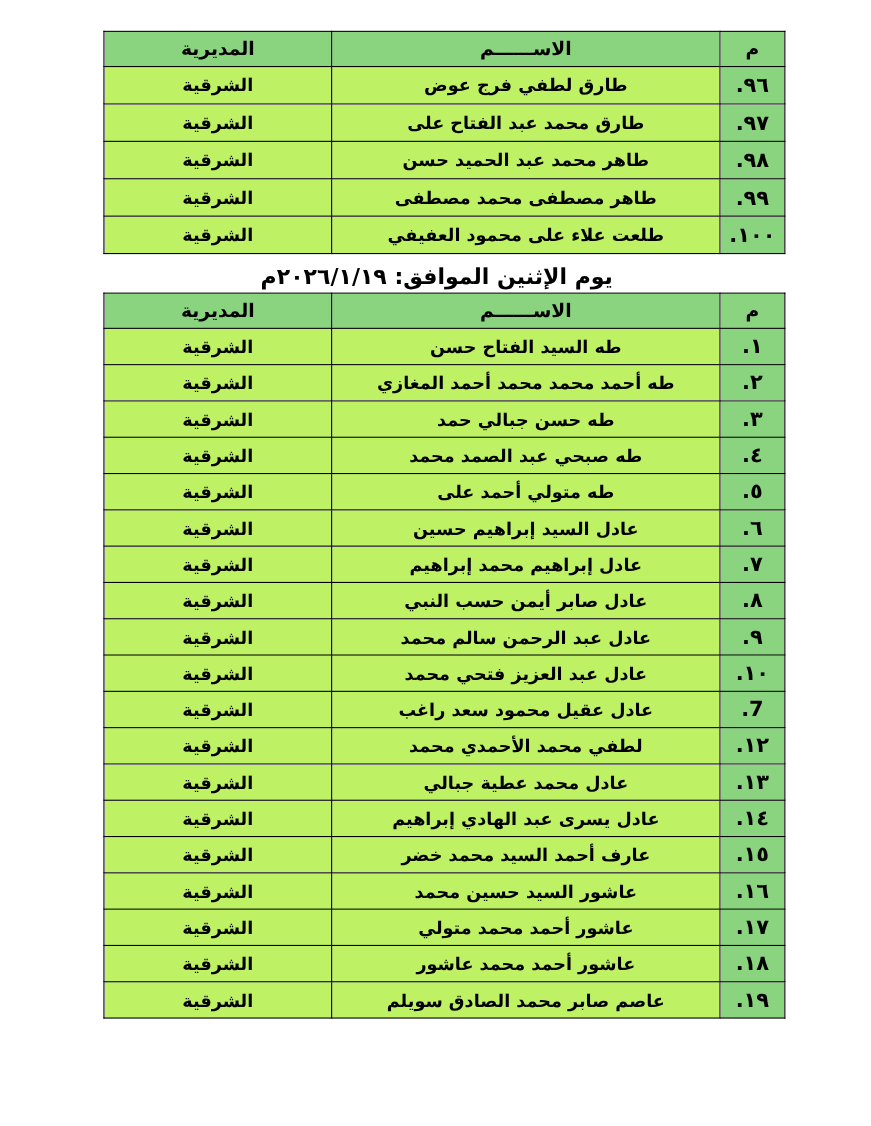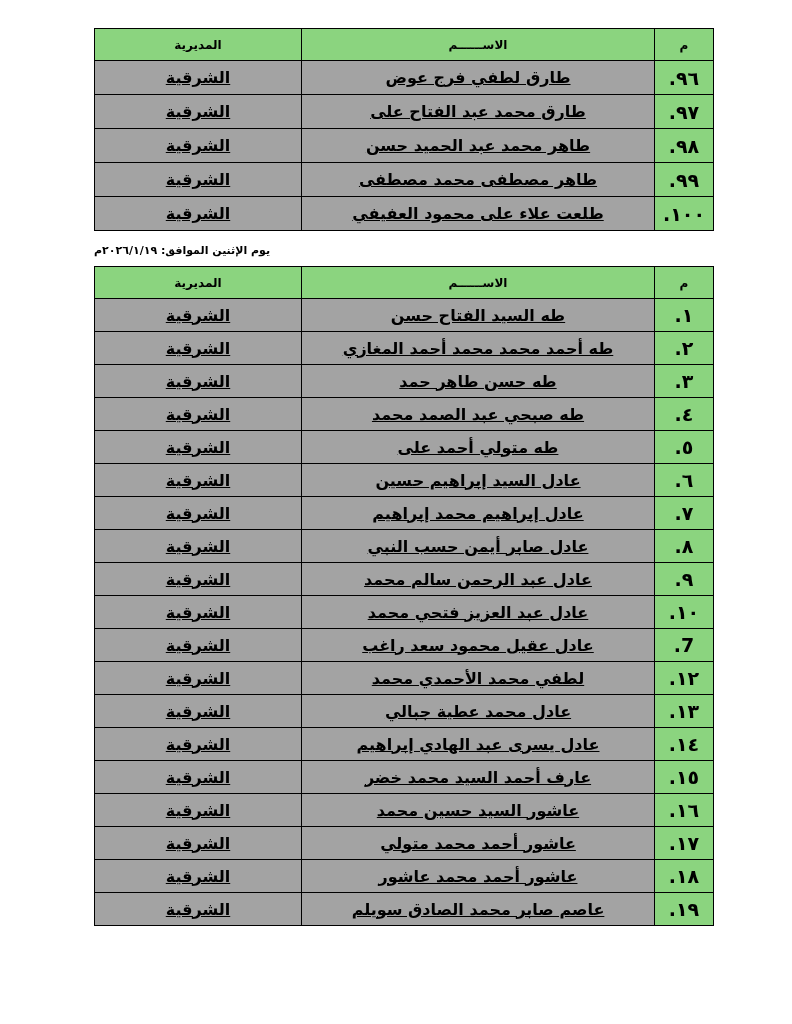--- a/index.html
+++ b/index.html
@@ -27,42 +27,42 @@
     vertical-align: middle;
     color: var(--text, #000);
     font-weight: bold;
     padding: 0 2px;
     overflow: hidden;
     white-space: nowrap;
   }
   table.roster th {
     background: var(--green, #8bd47f);
     height: 31px;
-    font-size: 12px;
+    font-size: 17px;
   }
   #table1 td { height: 33px; }
   #table2 td { height: 32px; }
   td.col-num {
     background: var(--green, #8bd47f);
     font-size: 19px;
   }
-  td.col-name, td.col-dir { font-size: 16px; background: #a3a3a3; text-decoration: underline; }
+  td.col-name, td.col-dir { font-size: 16px; background: #bef264; }
   .col-num  { width: 54px; }
   .col-name { width: 348px; }
   .col-dir  { width: 202px; }
   .date-line {
     position: absolute;
     top: 238px;
     left: 94px;
     width: 606px;
     height: 26px;
     line-height: 26px;
     direction: rtl;
-    text-align: left;
-    font-size: 11px;
+    text-align: center;
+    font-size: 20px;
     font-weight: bold;
     color: var(--text, #000);
   }
 </style>
 </head>
 <body>
 
 <div class="page">
 
   <table id="table1" class="roster">
@@ -118,21 +118,21 @@
           <td class="col-name">طه السيد الفتاح حسن</td>
           <td class="col-dir">الشرقية</td>
         </tr>
         <tr>
           <td class="col-num">٢.</td>
           <td class="col-name">طه أحمد محمد محمد أحمد المغازي</td>
           <td class="col-dir">الشرقية</td>
         </tr>
         <tr>
           <td class="col-num">٣.</td>
-          <td class="col-name">طه حسن طاهر حمد</td>
+          <td class="col-name">طه حسن جبالي حمد</td>
           <td class="col-dir">الشرقية</td>
         </tr>
         <tr>
           <td class="col-num">٤.</td>
           <td class="col-name">طه صبحي عبد الصمد محمد</td>
           <td class="col-dir">الشرقية</td>
         </tr>
         <tr>
           <td class="col-num">٥.</td>
           <td class="col-name">طه متولي أحمد على</td>

